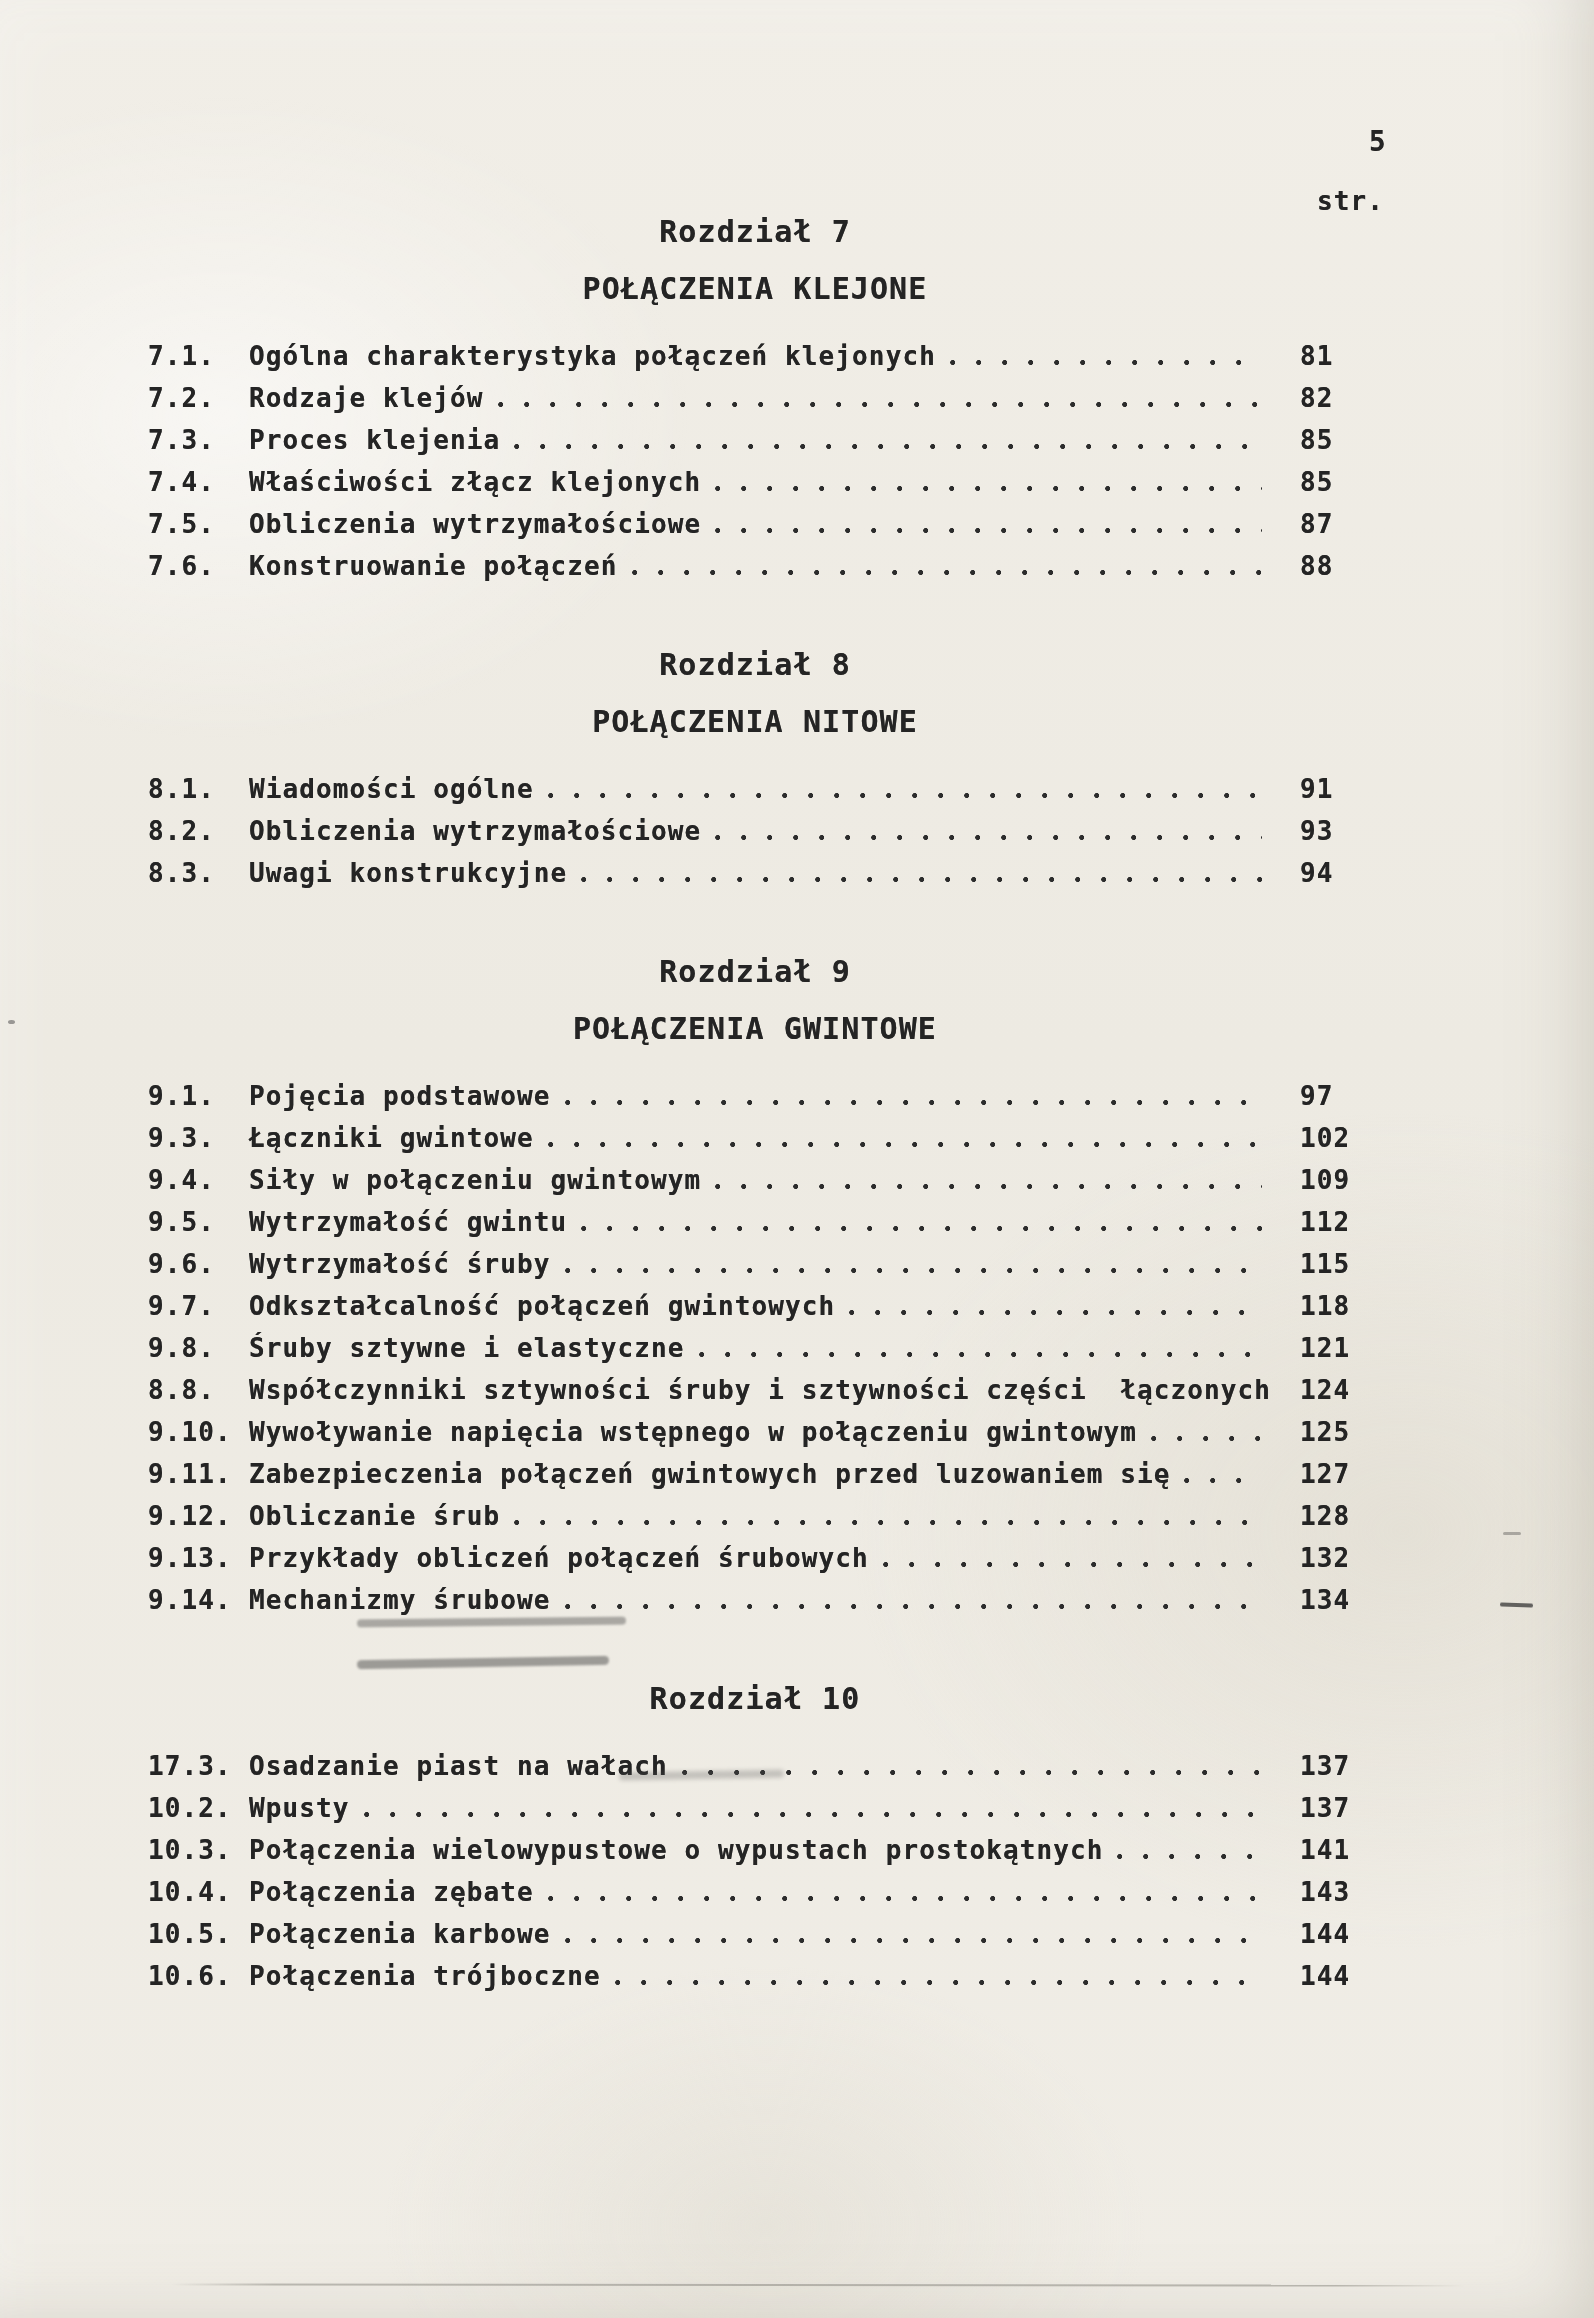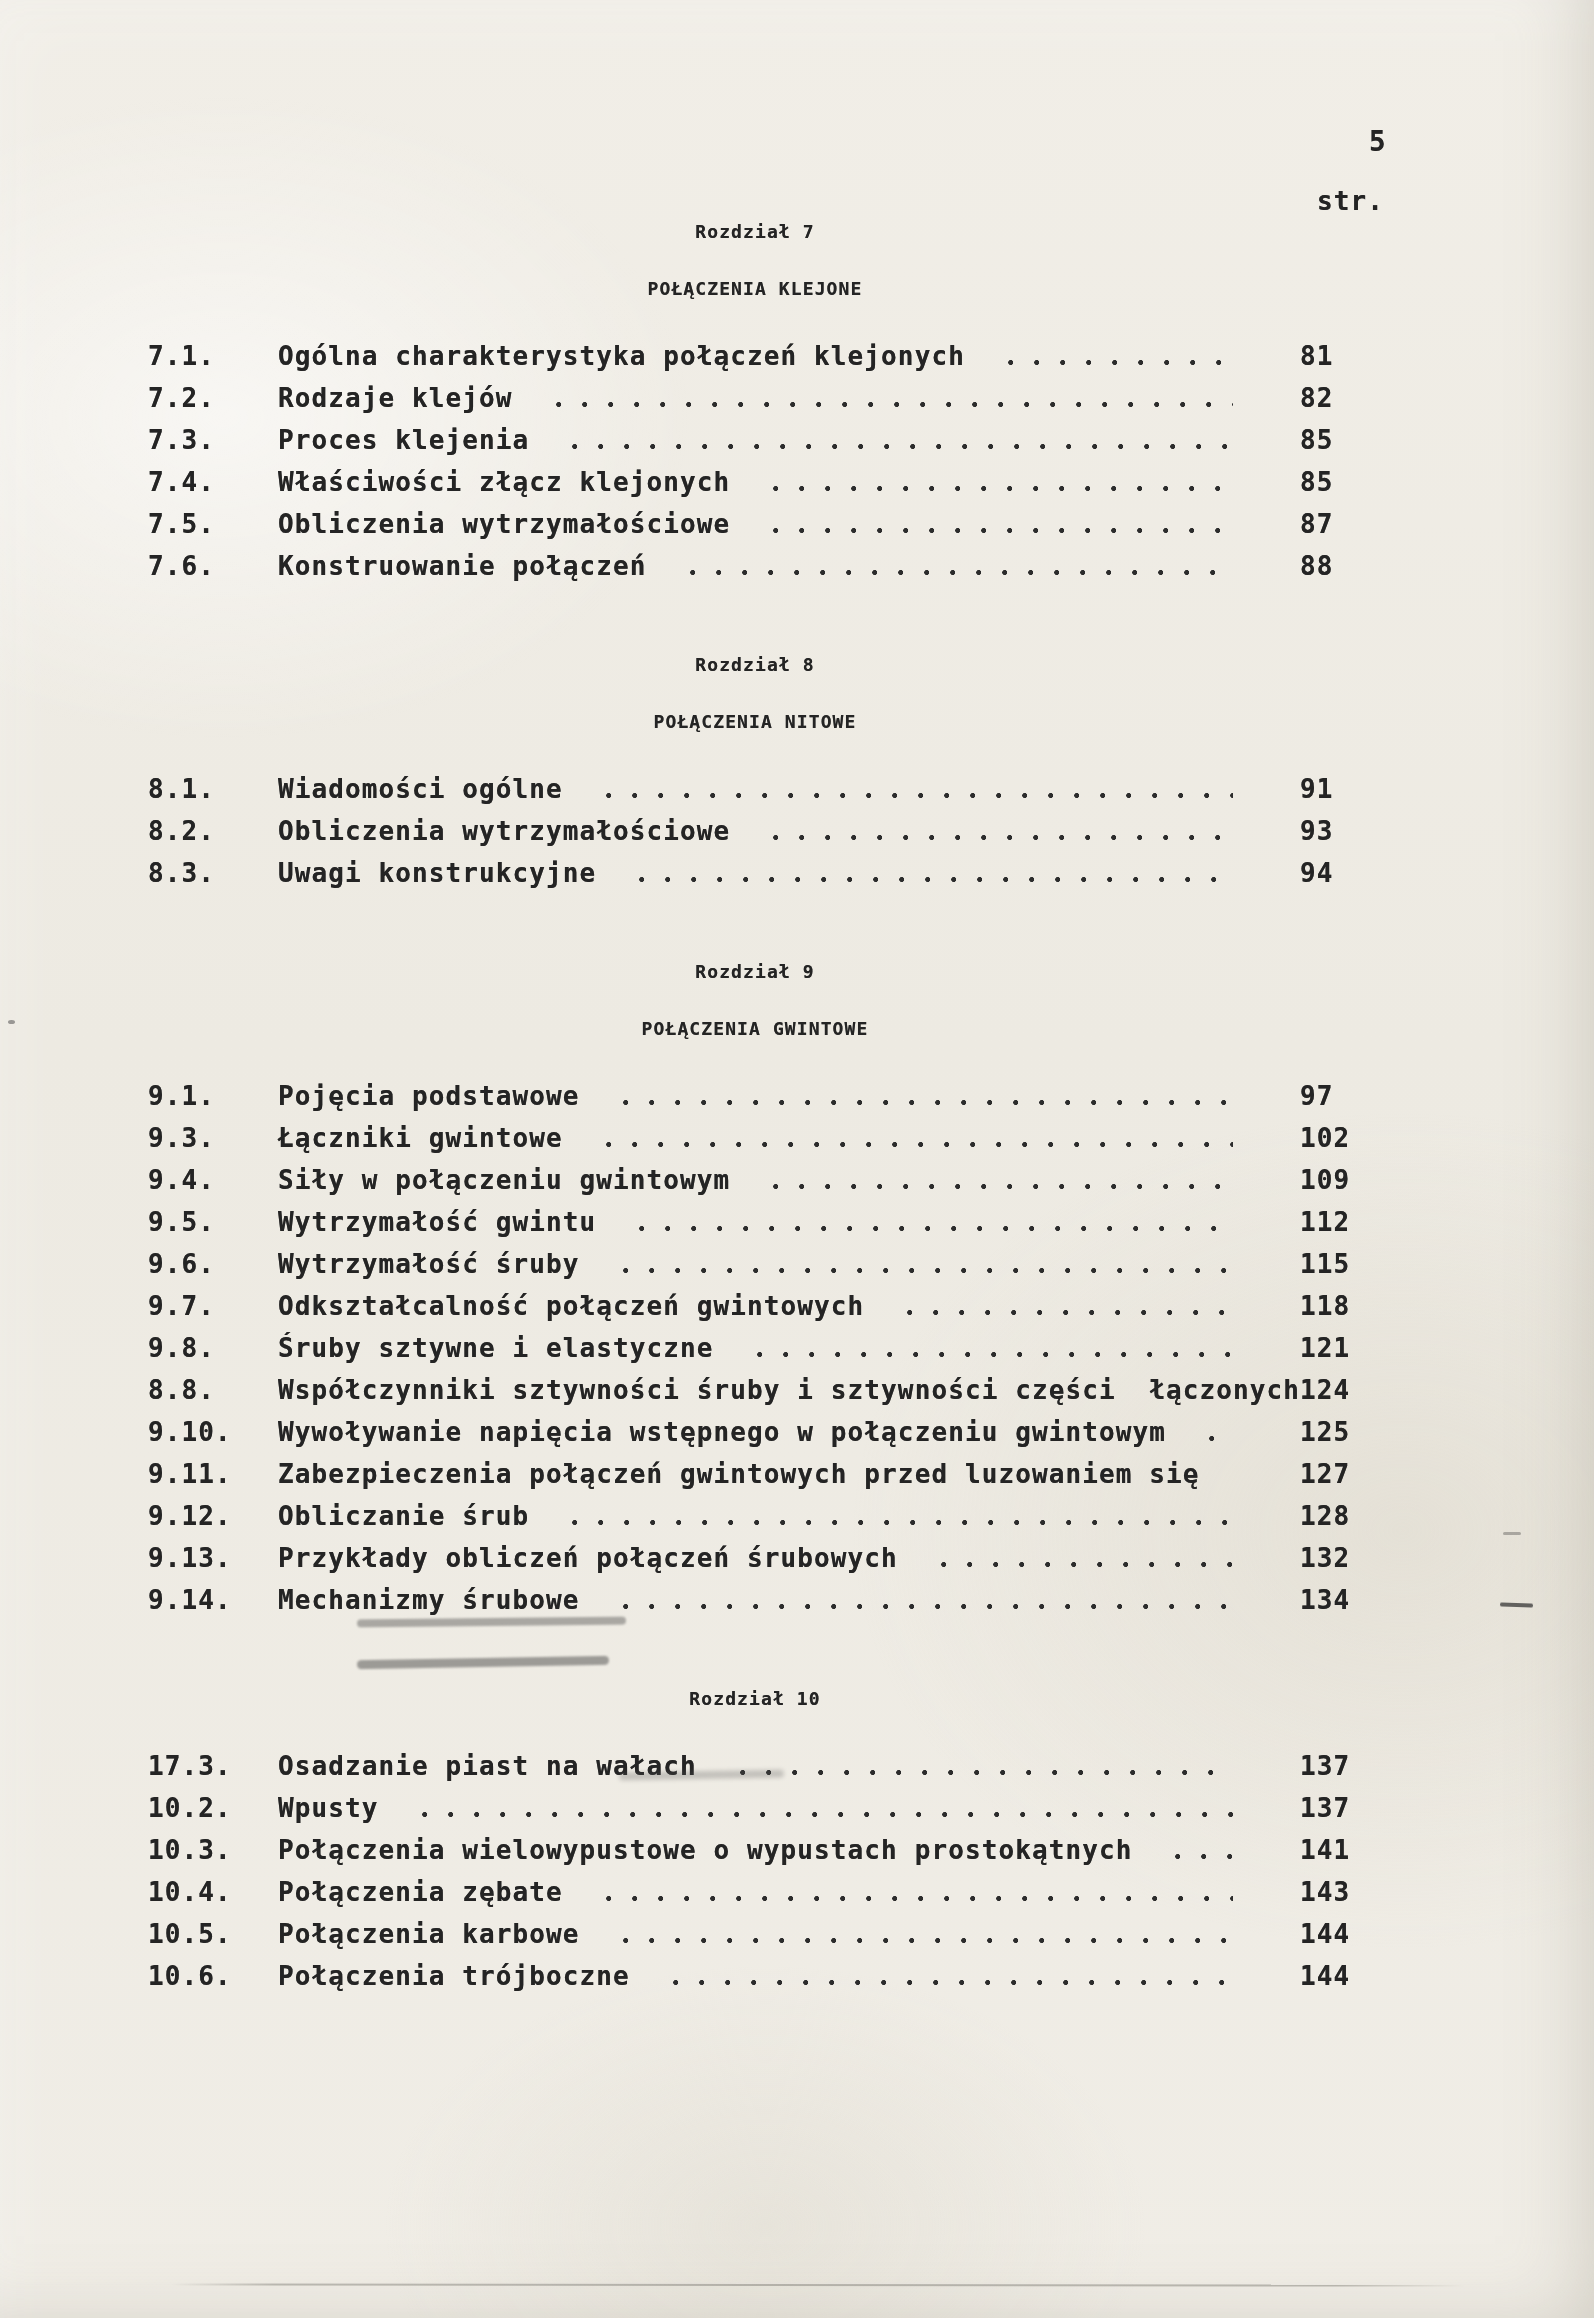--- a/index.html
+++ b/index.html
@@ -41,32 +41,31 @@
     font-size: 26px; font-weight: bold; letter-spacing: 1.1px;
     text-shadow: 0 0 0.5px rgba(30,30,30,0.65);
   }
 
   section.toc-section { margin: 0; }
   section.toc-section:first-child { margin-top: 215px; }
   section.toc-section + section.toc-section { margin-top: 61px; }
 
   .chapter-label, .chapter-title {
     margin: 0; text-align: center;
-    font-size: 18px; font-weight: bold; letter-spacing: 1.1px;
+    font-size: 30px; font-weight: bold; letter-spacing: 1.1px;
     line-height: 33px; height: 33px;
   }
   .chapter-title { margin-top: 24px; }
 
   .entries { margin-top: 30px; }
 
   .row {
     display: flex; align-items: flex-start;
     height: 42px; line-height: 42px;
     white-space: pre;
-    gap: 29px;
   }
   .num   { flex: 0 0 101px; min-width: 101px; white-space: pre; }
   .title { flex: 0 1 auto; min-width: 0; white-space: pre; }
   .leader {
     flex: 1 1 0; min-width: 0; height: 42px;
     margin: 0 38px 0 10px;
     background-image: radial-gradient(circle at 6.7px 27.5px, #2c2c2c 2.2px, rgba(44,44,44,0) 2.8px);
     background-size: 26px 42px;
     background-repeat: repeat-x;
   }

